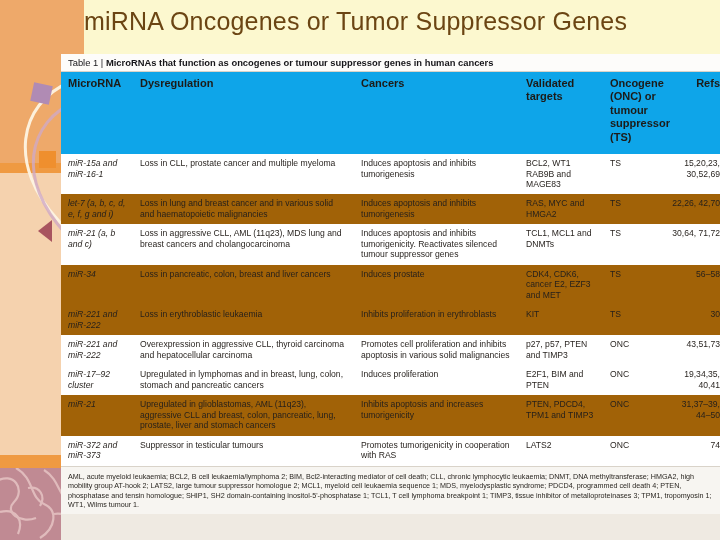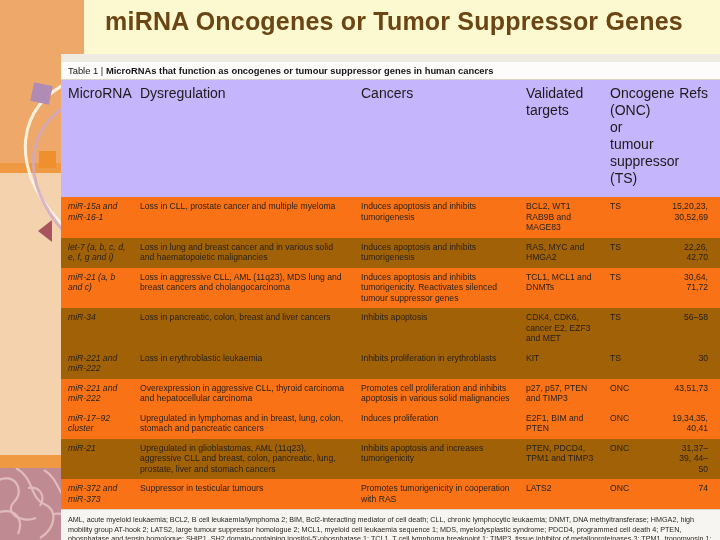--- a/index.html
+++ b/index.html
@@ -26,56 +26,54 @@
   .deco-sq2{position:absolute;left:39px;top:151px;width:17px;height:17px;background:#ef8f2e;}
   .deco-tri{position:absolute;left:38px;top:220px;width:0;height:0;
     border-top:11px solid transparent;border-bottom:11px solid transparent;border-right:14px solid #a8545f;}
   .deco-curve{position:absolute;left:0;top:70px;}
   
   #title-bar{
     position:absolute;left:84px;top:0;width:636px;height:52px;
   }
   #slide-title{
     position:absolute;left:0;top:7px;width:620px;
-    text-align:center;
     font-size:25px;color:#6b4513;letter-spacing:.2px;
     font-family:"Liberation Sans",sans-serif;
-    font-weight:bold;
   }
   #subtitle-ghost{
     position:absolute;left:0;top:40px;width:620px;text-align:left;
     font-size:15px;color:#e9e3a8;margin-top:28px;
   }
   
   #table-panel{
     position:absolute;left:61px;top:54px;width:659px;height:486px;
     background:#efeae2;
     font-family:"Liberation Sans",sans-serif;
     color:#2b2722;
     overflow:hidden;
   }
   #table-caption{
     padding:3px 6px 3px 7px;
     font-size:9.4px;background:#fdfcfa;color:#17161a;
-    border-bottom:1px solid #d9d3c9;white-space:nowrap;margin-top:8px;
+    border-bottom:1px solid #d9d3c9;white-space:nowrap;
   }
   #table-caption .cap-lead{font-weight:normal;}
   #table-caption .cap-bold{font-weight:bold;}
   table{border-collapse:collapse;width:659px;table-layout:fixed;font-size:8.6px;}
   thead th{
-    background:#c4b5fd;font-weight:normal;font-size:14px;
+    background:#0ea5e9;font-weight:bold;font-size:11px;
     text-align:left;vertical-align:top;
     padding:5px 6px 10px 7px;line-height:1.22;color:#1d1b18;
   }
-  th.refs-col,td.refs-col{text-align:right;padding-right:12px;}
+  th.refs-col,td.refs-col{text-align:right;padding-right:0;}
   tbody td{
     vertical-align:top;padding:4px 6px 5px 7px;line-height:1.22;
     color:#241f1b;
   }
-  tbody tr.even td{background:#f97316;}
+  tbody tr.even td{background:#ffffff;}
   tbody tr.odd  td{background:#a16207;}
   td.mirna{font-style:italic;}
   col.c-mirna{width:72px;}
   col.c-dys{width:221px;}
   col.c-fun{width:165px;}
   col.c-tgt{width:84px;}
   col.c-onc{width:62px;}
   col.c-ref{width:55px;}
   #table-footnote{
     background:#f7f5f1;
@@ -168,21 +166,21 @@
           <td class="mirna">miR-21 (a, b and c)</td>
           <td>Loss in aggressive CLL, AML (11q23), MDS lung and breast cancers and cholangocarcinoma</td>
           <td>Induces apoptosis and inhibits tumorigenicity. Reactivates silenced tumour suppressor genes</td>
           <td>TCL1, MCL1 and DNMTs</td>
           <td>TS</td>
           <td class="refs-col">30,64, 71,72</td>
         </tr>
         <tr class="odd">
           <td class="mirna">miR-34</td>
           <td>Loss in pancreatic, colon, breast and liver cancers</td>
-          <td>Inhibits apoptosis</td>
+          <td>Induces prostate</td>
           <td>CDK4, CDK6, cancer E2, EZF3 and MET</td>
           <td>TS</td>
           <td class="refs-col">56–58</td>
         </tr>
         <tr class="odd">
           <td class="mirna">miR-221 and miR-222</td>
           <td>Loss in erythroblastic leukaemia</td>
           <td>Inhibits proliferation in erythroblasts</td>
           <td>KIT</td>
           <td>TS</td>

